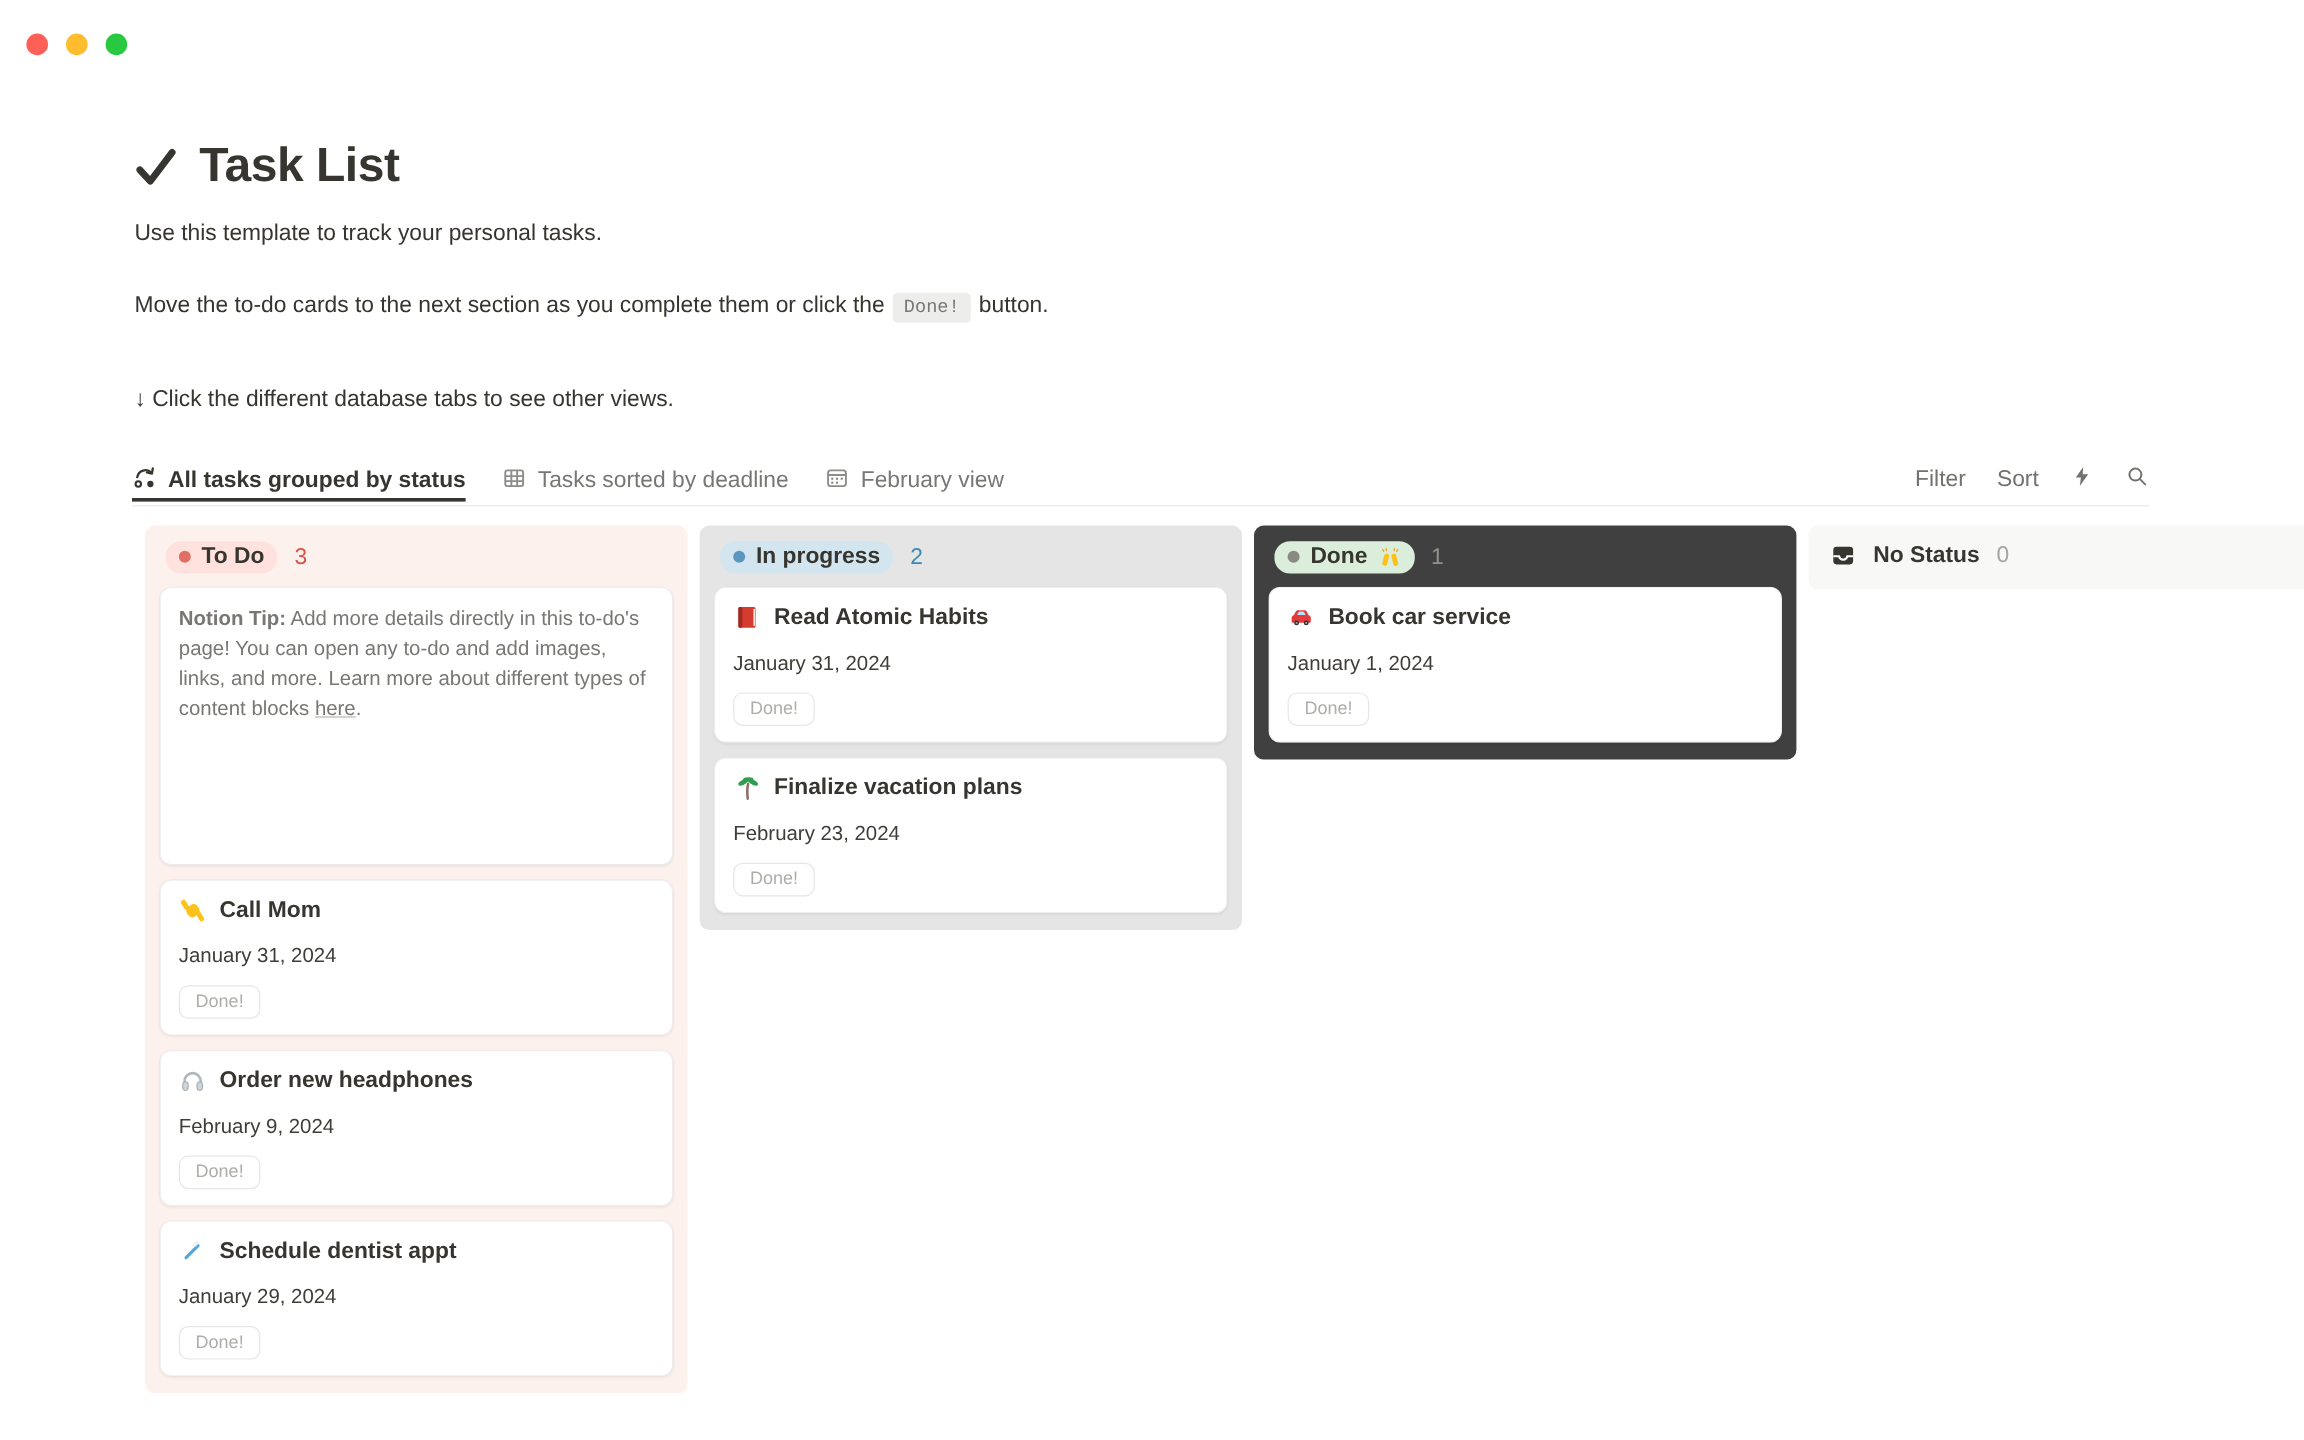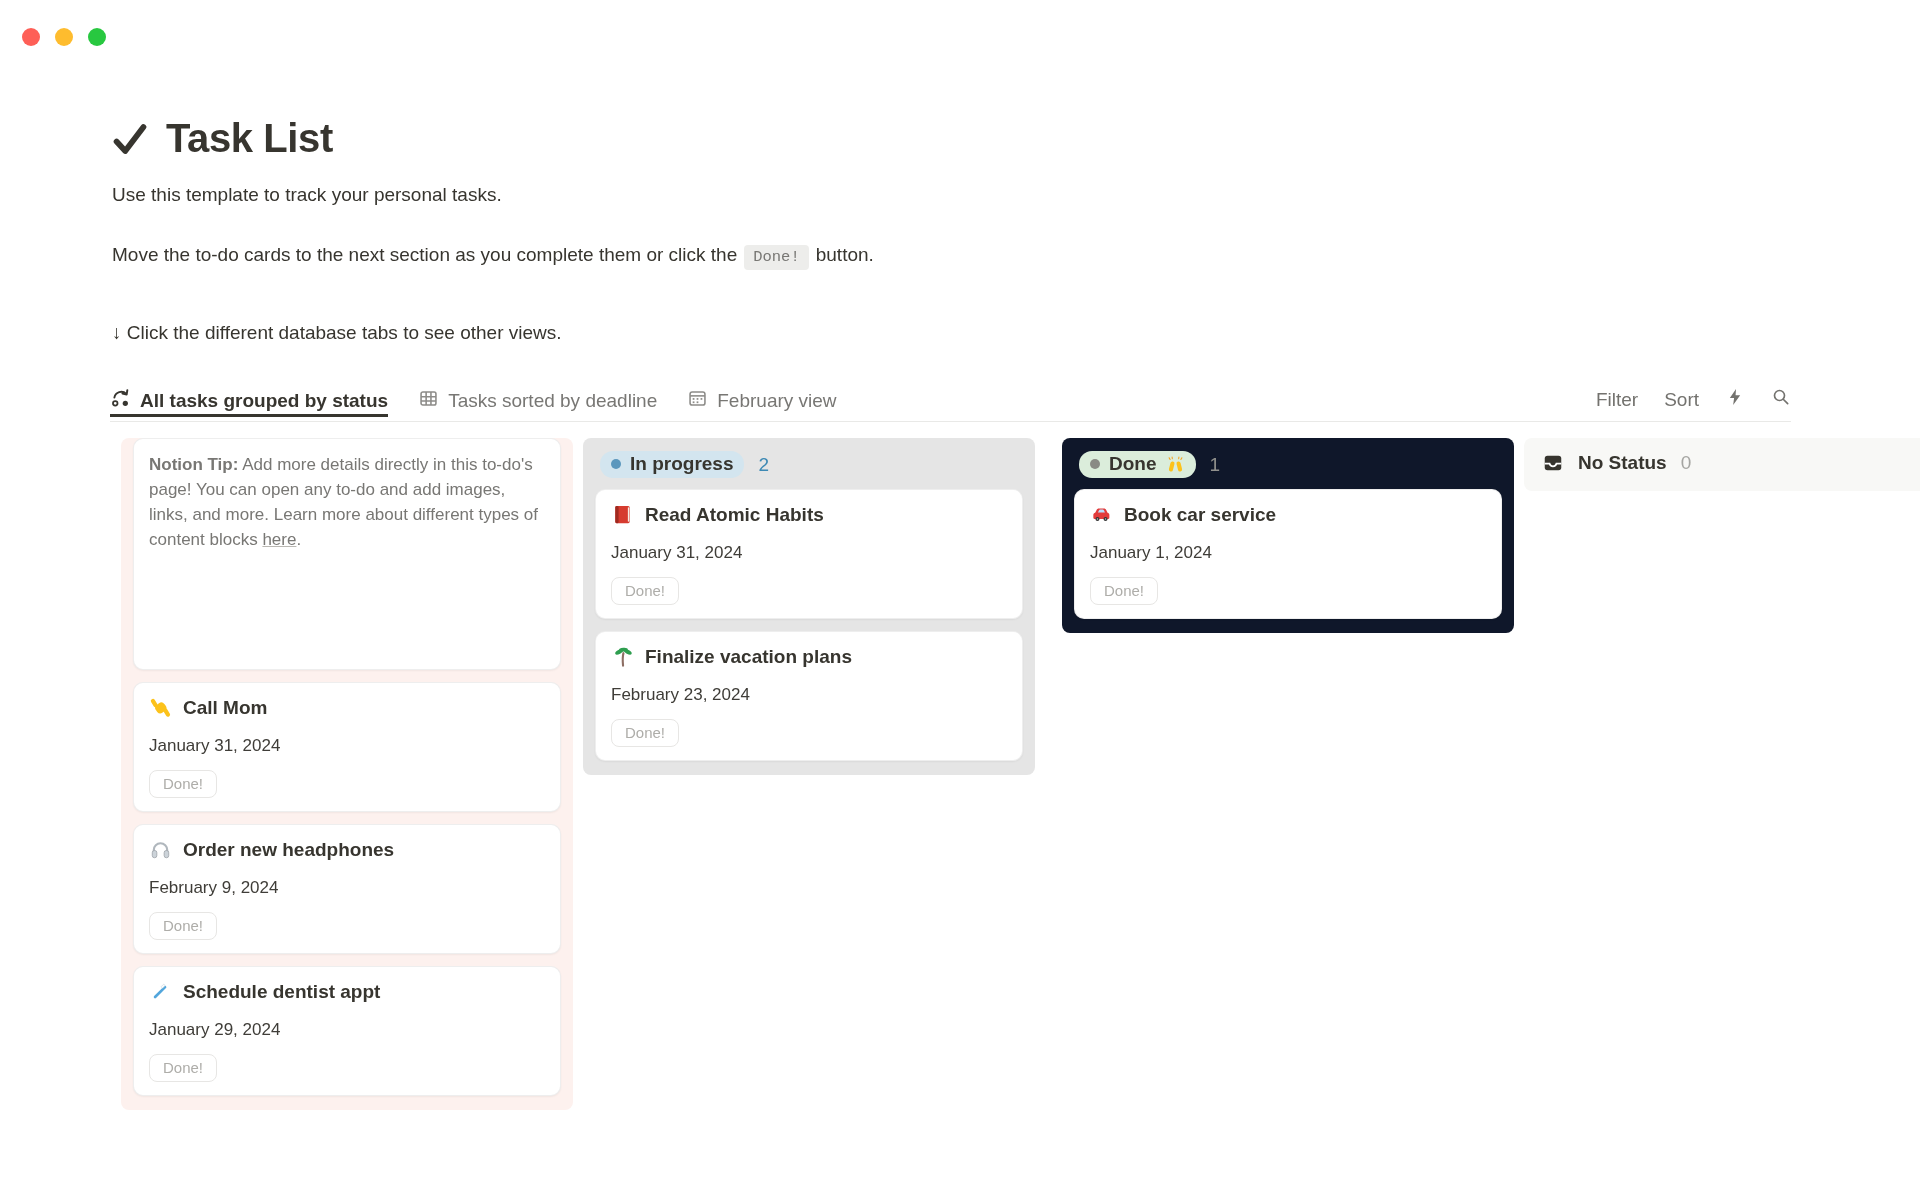--- a/index.html
+++ b/index.html
@@ -33,21 +33,21 @@
   .tab svg { flex:0 0 auto; }
   .toolbar-right { margin-left:auto; display:flex; align-items:center; gap:26px;
                    font-size:19px; color:#73726e; padding-bottom:6px; }
 
   
   .board { position:absolute; left:121px; top:438px; display:flex; gap:10px; align-items:flex-start; }
   .column { width:452px; border-radius:8px; padding-bottom:14px; }
   .column.no-cards { padding-bottom:6px; }
   .col-todo       { background:#fdf1ee; }
   .col-inprogress { background:#e5e5e5; }
-  .col-done       { background:#0f172a;margin-left:17px; }
+  .col-done       { background:#404040; }
   .col-nostatus   { background:#f8f8f6; }
 
   .col-header { display:flex; align-items:center; gap:14px; padding:13px 17px 11px; }
   .pill { display:inline-flex; align-items:center; gap:9px; padding:2px 11px 3px;
           border-radius:13px; font-size:19px; font-weight:700; color:#37352f; cursor:pointer; }
   .pill-todo       { background:#ffe2dd; }
   .pill-inprogress { background:#d3e5ef; }
   .pill-done       { background:#dbeddb; }
   .dot { width:10px; height:10px; border-radius:50%; }
   .dot-todo       { background:#e16f64; }
@@ -151,20 +151,27 @@
         <circle cx="10.2" cy="10.2" r="6"></circle>
           <path d="M15 15 L20 20"></path>
       </svg>
     </span>
   </div>
 </div>
 
 <div class="board">
 
   <div class="column col-todo">
+    <div class="col-header">
+      <span class="pill pill-todo">
+        <span class="dot dot-todo"></span>
+        <span>To Do</span>
+      </span>
+      <span class="count count-todo">3</span>
+    </div>
     <div class="cards">
       <div class="card tip-card">
         <div class="tip-text"><span class="tip-bold">Notion Tip:</span><span> Add more details directly in this to-do's page! You can open any to-do and add images, links, and more. Learn more about different types of content blocks </span><span class="tip-link">here</span><span>.</span></div>
       </div>
 
       <div class="card">
         <div class="card-title-row">
           <span class="emoji">
             <svg width="23" height="23" viewBox="0 0 24 24" fill="#fcc21b">
               <rect x="6.5" y="7.5" width="11" height="10" rx="4" transform="rotate(-38 12 12)"></rect>

